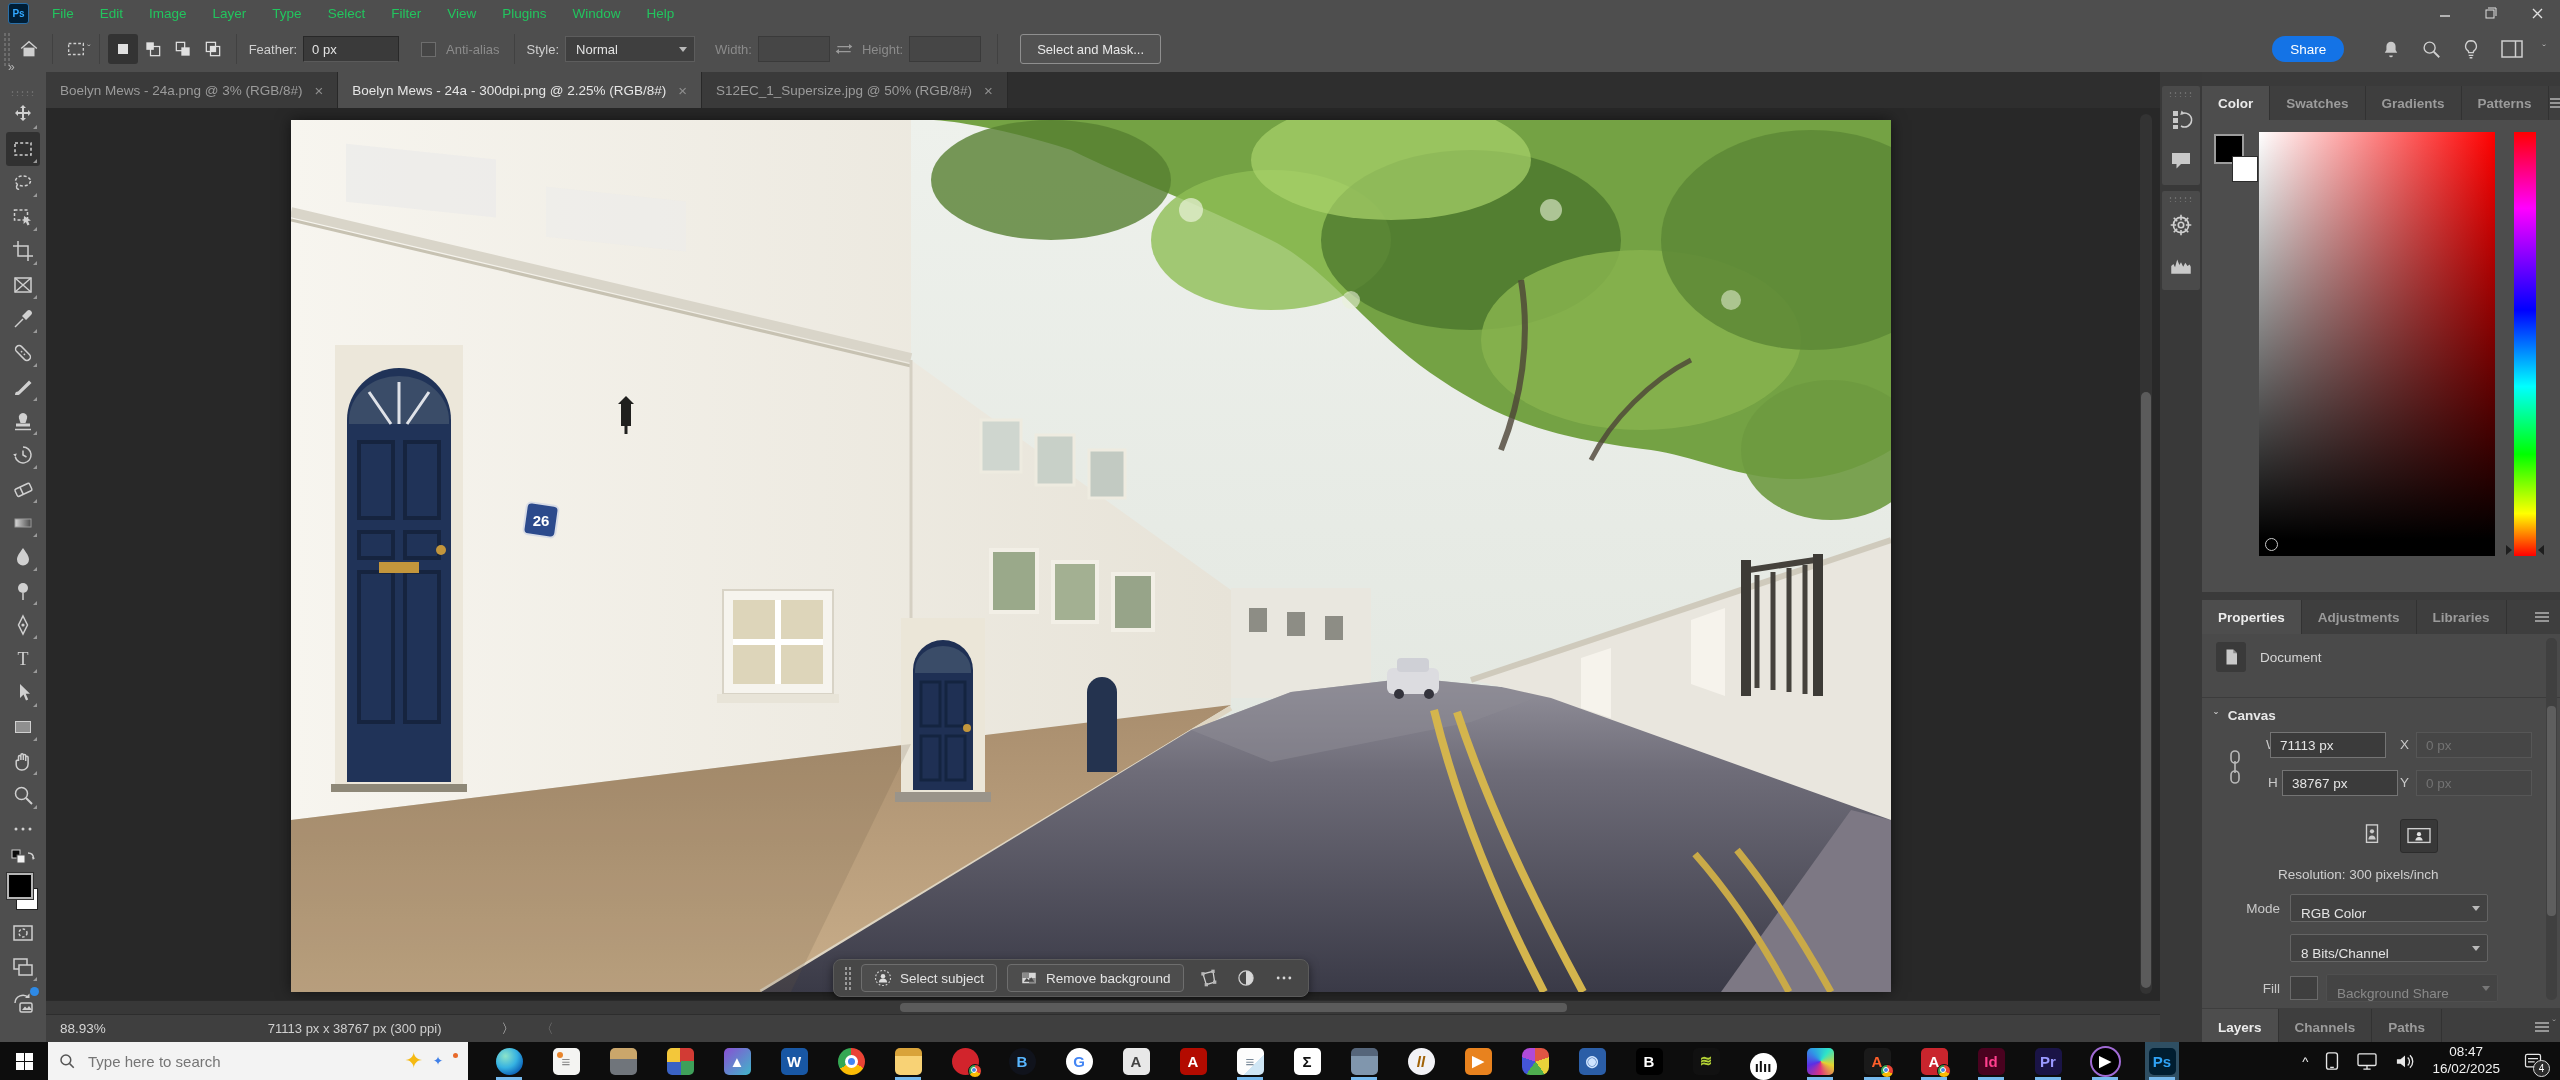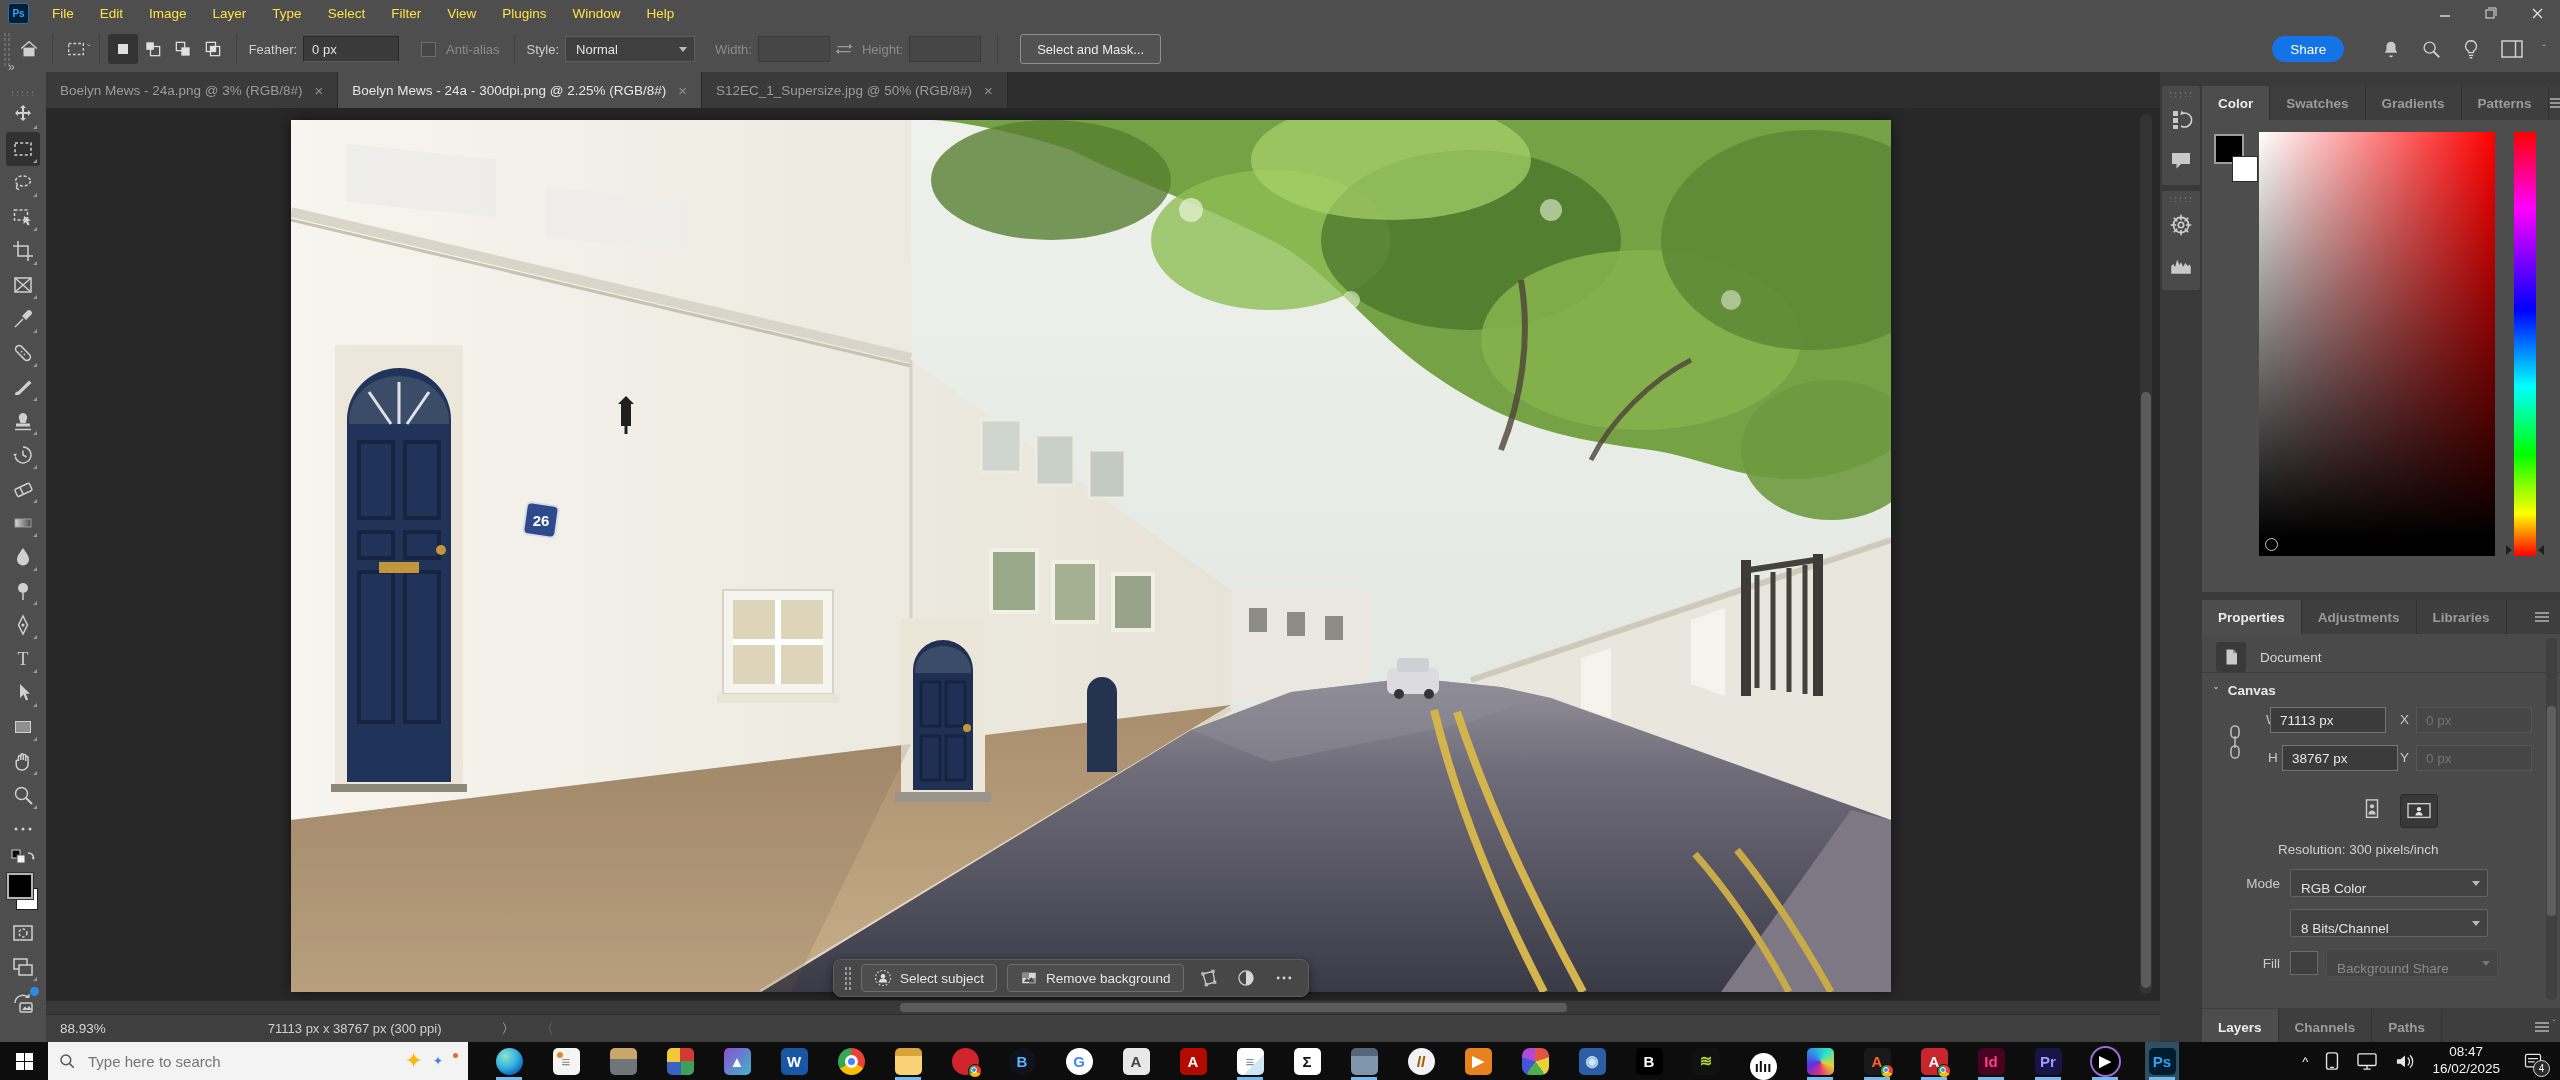--- a/index.html
+++ b/index.html
@@ -6,21 +6,21 @@
   #app{position:relative;width:2560px;height:1080px;overflow:hidden;background:#3a3a3a;
        font-family:"Liberation Sans",sans-serif;color:#d9d9d9;font-size:13px;}
   svg{display:block}
   .ico{stroke:#cfcfcf;fill:none;stroke-width:1.5}
 
   
   .titlebar{position:absolute;left:0;top:0;width:2560px;height:26px;background:#4e4e4e;
             display:flex;align-items:center;border-bottom:1px solid #404040}
   .ps-logo{width:19px;height:19px;margin:0 10px 0 8px;background:#001e36;border:1px solid #2a6fa8;
            border-radius:3px;color:#31a8ff;font-size:10px;font-weight:bold;display:flex;align-items:center;justify-content:center}
-  .menu-item{padding:0 13px;height:26px;display:flex;align-items:center;color:#fde047;font-size:13.5px;cursor:default}
+  .menu-item{padding:0 13px;height:26px;display:flex;align-items:center;color:#22c55e;font-size:13.5px;cursor:default}
   .winctrl{margin-left:auto;display:flex;height:26px}
   .winbtn{width:46px;height:26px;display:flex;align-items:center;justify-content:center}
 
   
   .optionsbar{position:absolute;left:0;top:26px;width:2560px;height:46px;background:#4e4e4e;
               display:flex;align-items:center;border-bottom:1px solid #383838}
   .grip-v{width:7px;height:34px;margin-left:3px;background-image:radial-gradient(#6c6c6c 1px,transparent 1.2px);
           background-size:4px 5px}
   .obar-sep{width:1px;height:30px;background:#414141;margin:0 8px}
   .obar-btn{width:30px;height:30px;display:flex;align-items:center;justify-content:center;border-radius:3px}
@@ -101,21 +101,21 @@
   .sv-cursor{position:absolute;left:63px;top:418px;width:11px;height:11px;border:1px solid #c9c9c9;border-radius:50%}
   .hue-bar{position:absolute;left:312px;top:12px;width:22px;height:424px;
            background:linear-gradient(to bottom,#f00,#f0f 18%,#00f 42%,#0ff 60%,#0f0 76%,#ff0 90%,#f00)}
   .hue-mark-r{position:absolute;left:336px;top:425px;width:0;height:0;border-top:5px solid transparent;
               border-bottom:5px solid transparent;border-right:6px solid #1e1e1e}
   .hue-mark-l{position:absolute;left:304px;top:425px;width:0;height:0;border-top:5px solid transparent;
               border-bottom:5px solid transparent;border-left:6px solid #1e1e1e}
 
   .gap6{height:8px;background:#3a3a3a;flex:none}
   .props-body{background:#4a4a4a;height:374px;position:relative;font-size:13.5px;flex:none}
-  .doc-row{display:flex;align-items:center;gap:14px;padding:8px 0 0 14px;border-bottom:1px solid #3c3c3c}
+  .doc-row{display:flex;align-items:center;gap:14px;padding:8px 0 25px 14px;border-bottom:1px solid #3c3c3c}
   .doc-ic{width:30px;height:30px;background:#3a3a3a;border-radius:3px;display:flex;align-items:center;justify-content:center}
   .sec-row{display:flex;align-items:center;gap:10px;padding:10px 0 4px 12px;font-weight:bold;color:#e8e8e8}
   .chev{color:#bdbdbd;font-size:11px}
   .wh-grid{position:relative;padding:6px 0 0 0;height:76px}
   .wh-label{position:absolute;color:#c9c9c9}
   .wh-field{position:absolute;width:96px;height:24px;background:#3b3b3b;border:1px solid #747474;color:#e6e6e6;
             display:flex;align-items:center;padding:0 9px}
   .wh-field.disabled{background:#464646;border-color:#565656;color:#737373}
   .linkic{position:absolute;left:24px;top:22px}
   .orient-row{display:flex;gap:10px;justify-content:center;padding:10px 0 2px 30px}

